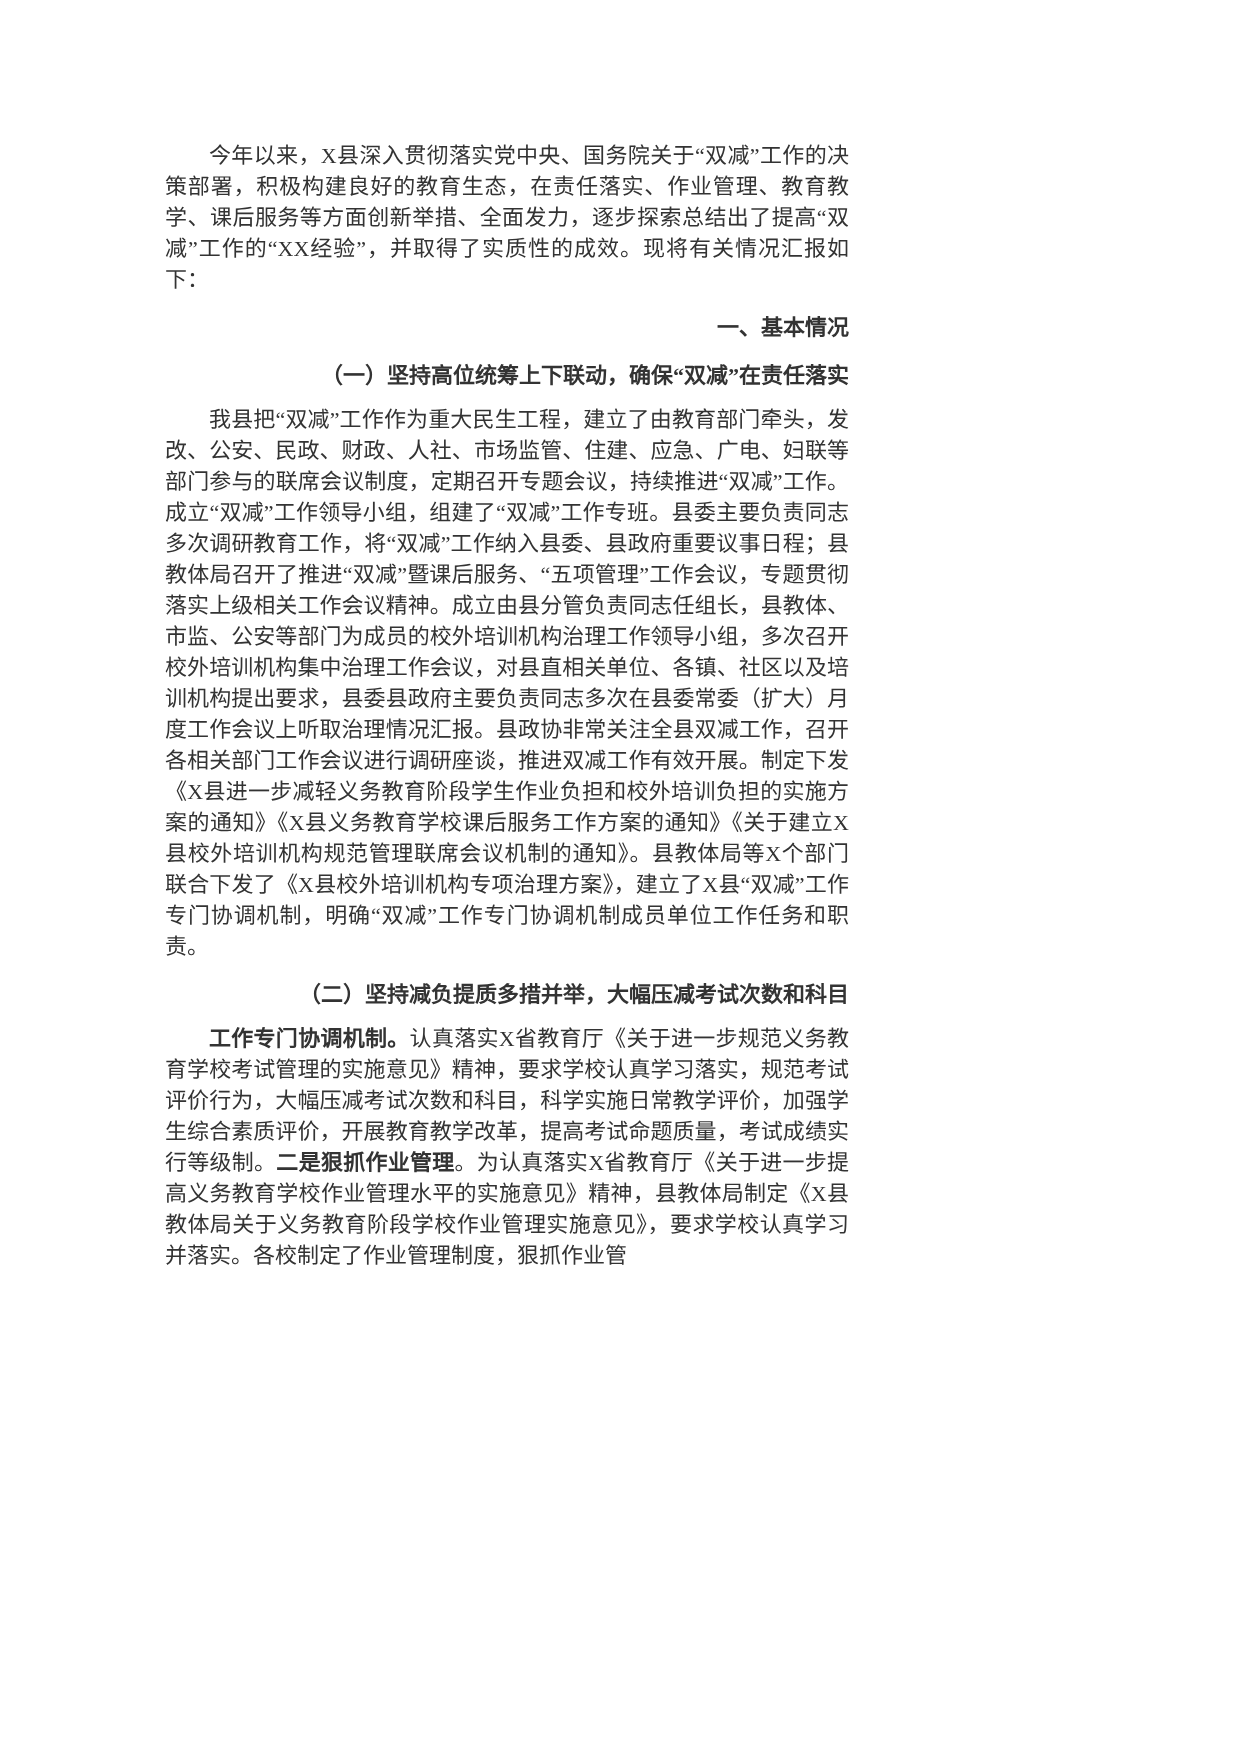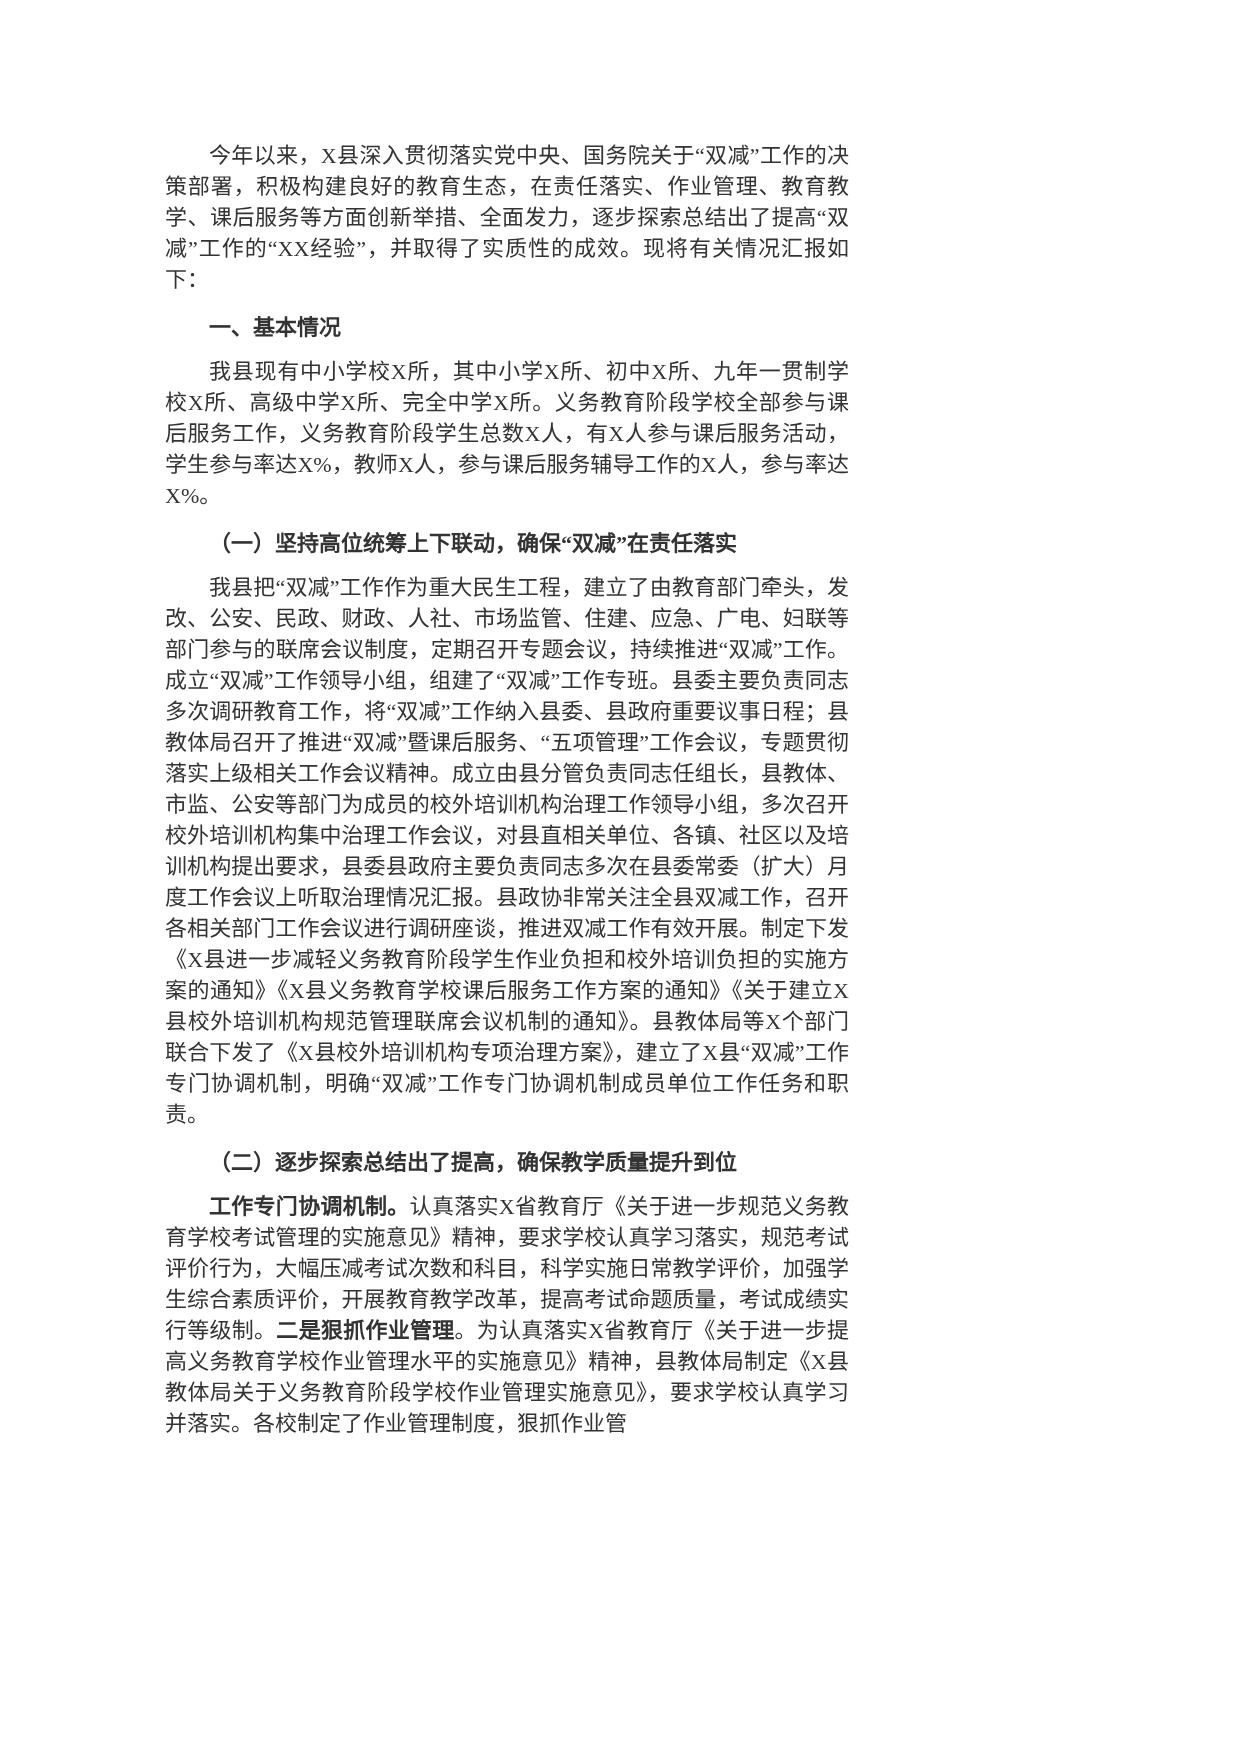--- a/index.html
+++ b/index.html
@@ -26,37 +26,37 @@
     word-break: break-all;
   }
   .heading-1,
   .heading-2 {
     font-size: 22px;
     line-height: 31px;
     font-weight: bold;
     text-indent: 2em;
     color: #333333;
     margin: 17px 0 13px 0;
+    text-align: right;
   }
   .para strong { font-weight: bold; }
 </style>
 </head>
 <body>
 
 <div class="page">
 
   <p class="para">今年以来，X县深入贯彻落实党中央、国务院关于“双减”工作的决策部署，积极构建良好的教育生态，在责任落实、作业管理、教育教学、课后服务等方面创新举措、全面发力，逐步探索总结出了提高“双减”工作的“XX经验”，并取得了实质性的成效。现将有关情况汇报如下：</p>
 
   <p class="heading-1">一、基本情况</p>
 
-  <p class="para">我县现有中小学校X所，其中小学X所、初中X所、九年一贯制学校X所、高级中学X所、完全中学X所。义务教育阶段学校全部参与课后服务工作，义务教育阶段学生总数X人，有X人参与课后服务活动，学生参与率达X%，教师X人，参与课后服务辅导工作的X人，参与率达X%。</p>
 
 
 
   <p class="heading-2">（一）坚持高位统筹上下联动，确保“双减”在责任落实</p>
 
   <p class="para">我县把“双减”工作作为重大民生工程，建立了由教育部门牵头，发改、公安、民政、财政、人社、市场监管、住建、应急、广电、妇联等部门参与的联席会议制度，定期召开专题会议，持续推进“双减”工作。成立“双减”工作领导小组，组建了“双减”工作专班。县委主要负责同志多次调研教育工作，将“双减”工作纳入县委、县政府重要议事日程；县教体局召开了推进“双减”暨课后服务、“五项管理”工作会议，专题贯彻落实上级相关工作会议精神。成立由县分管负责同志任组长，县教体、市监、公安等部门为成员的校外培训机构治理工作领导小组，多次召开校外培训机构集中治理工作会议，对县直相关单位、各镇、社区以及培训机构提出要求，县委县政府主要负责同志多次在县委常委（扩大）月度工作会议上听取治理情况汇报。县政协非常关注全县双减工作，召开各相关部门工作会议进行调研座谈，推进双减工作有效开展。制定下发《X县进一步减轻义务教育阶段学生作业负担和校外培训负担的实施方案的通知》《X县义务教育学校课后服务工作方案的通知》《关于建立X县校外培训机构规范管理联席会议机制的通知》。县教体局等X个部门联合下发了《X县校外培训机构专项治理方案》，建立了X县“双减”工作专门协调机制，明确“双减”工作专门协调机制成员单位工作任务和职责。</p>
 
-  <p class="heading-2">（二）逐步探索总结出了提高，确保教学质量提升到位</p>
+  <p class="heading-2">（二）坚持减负提质多措并举，大幅压减考试次数和科目</p>
 
   <p class="para"><strong>工作专门协调机制。</strong><span>认真落实X省教育厅《关于进一步规范义务教育学校考试管理的实施意见》精神，要求学校认真学习落实，规范考试评价行为，大幅压减考试次数和科目，科学实施日常教学评价，加强学生综合素质评价，开展教育教学改革，提高考试命题质量，考试成绩实行等级制。</span><strong>二是狠抓作业管理</strong><span>。为认真落实X省教育厅《关于进一步提高义务教育学校作业管理水平的实施意见》精神，县教体局制定《X县教体局关于义务教育阶段学校作业管理实施意见》，要求学校认真学习并落实。各校制定了作业管理制度，狠抓作业管</span></p>
 
 </div>
 
 </body></html>

